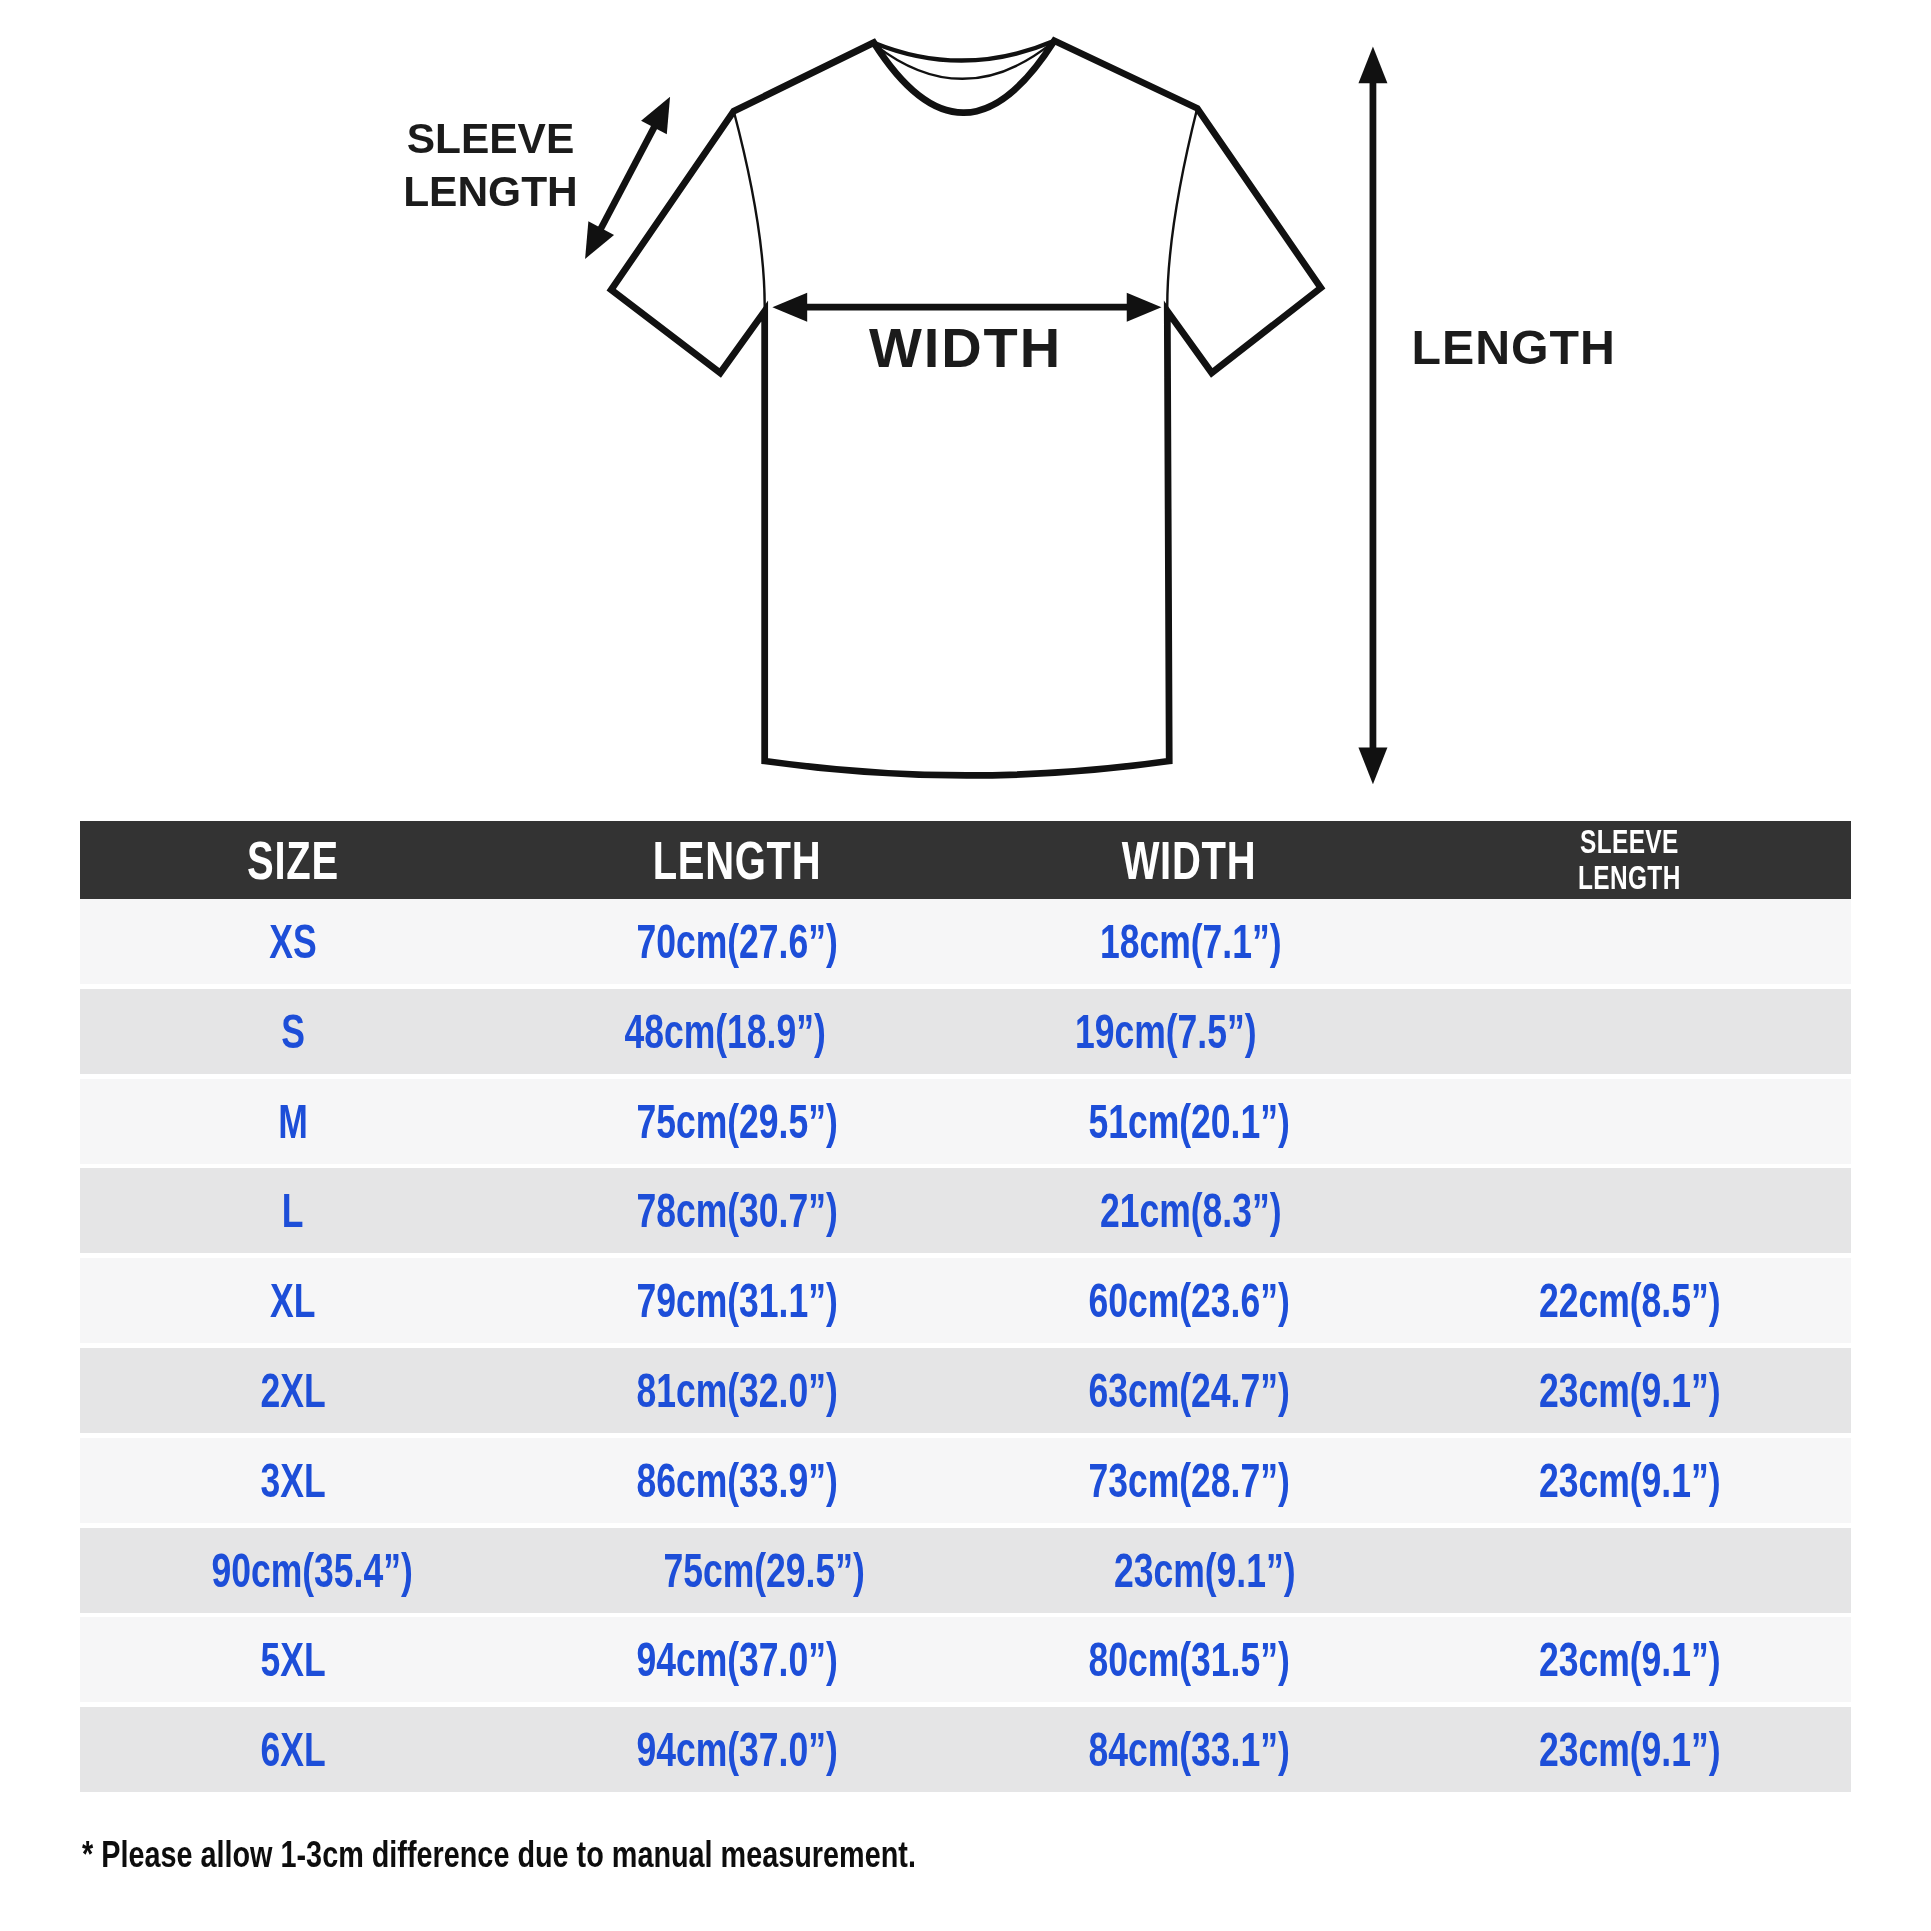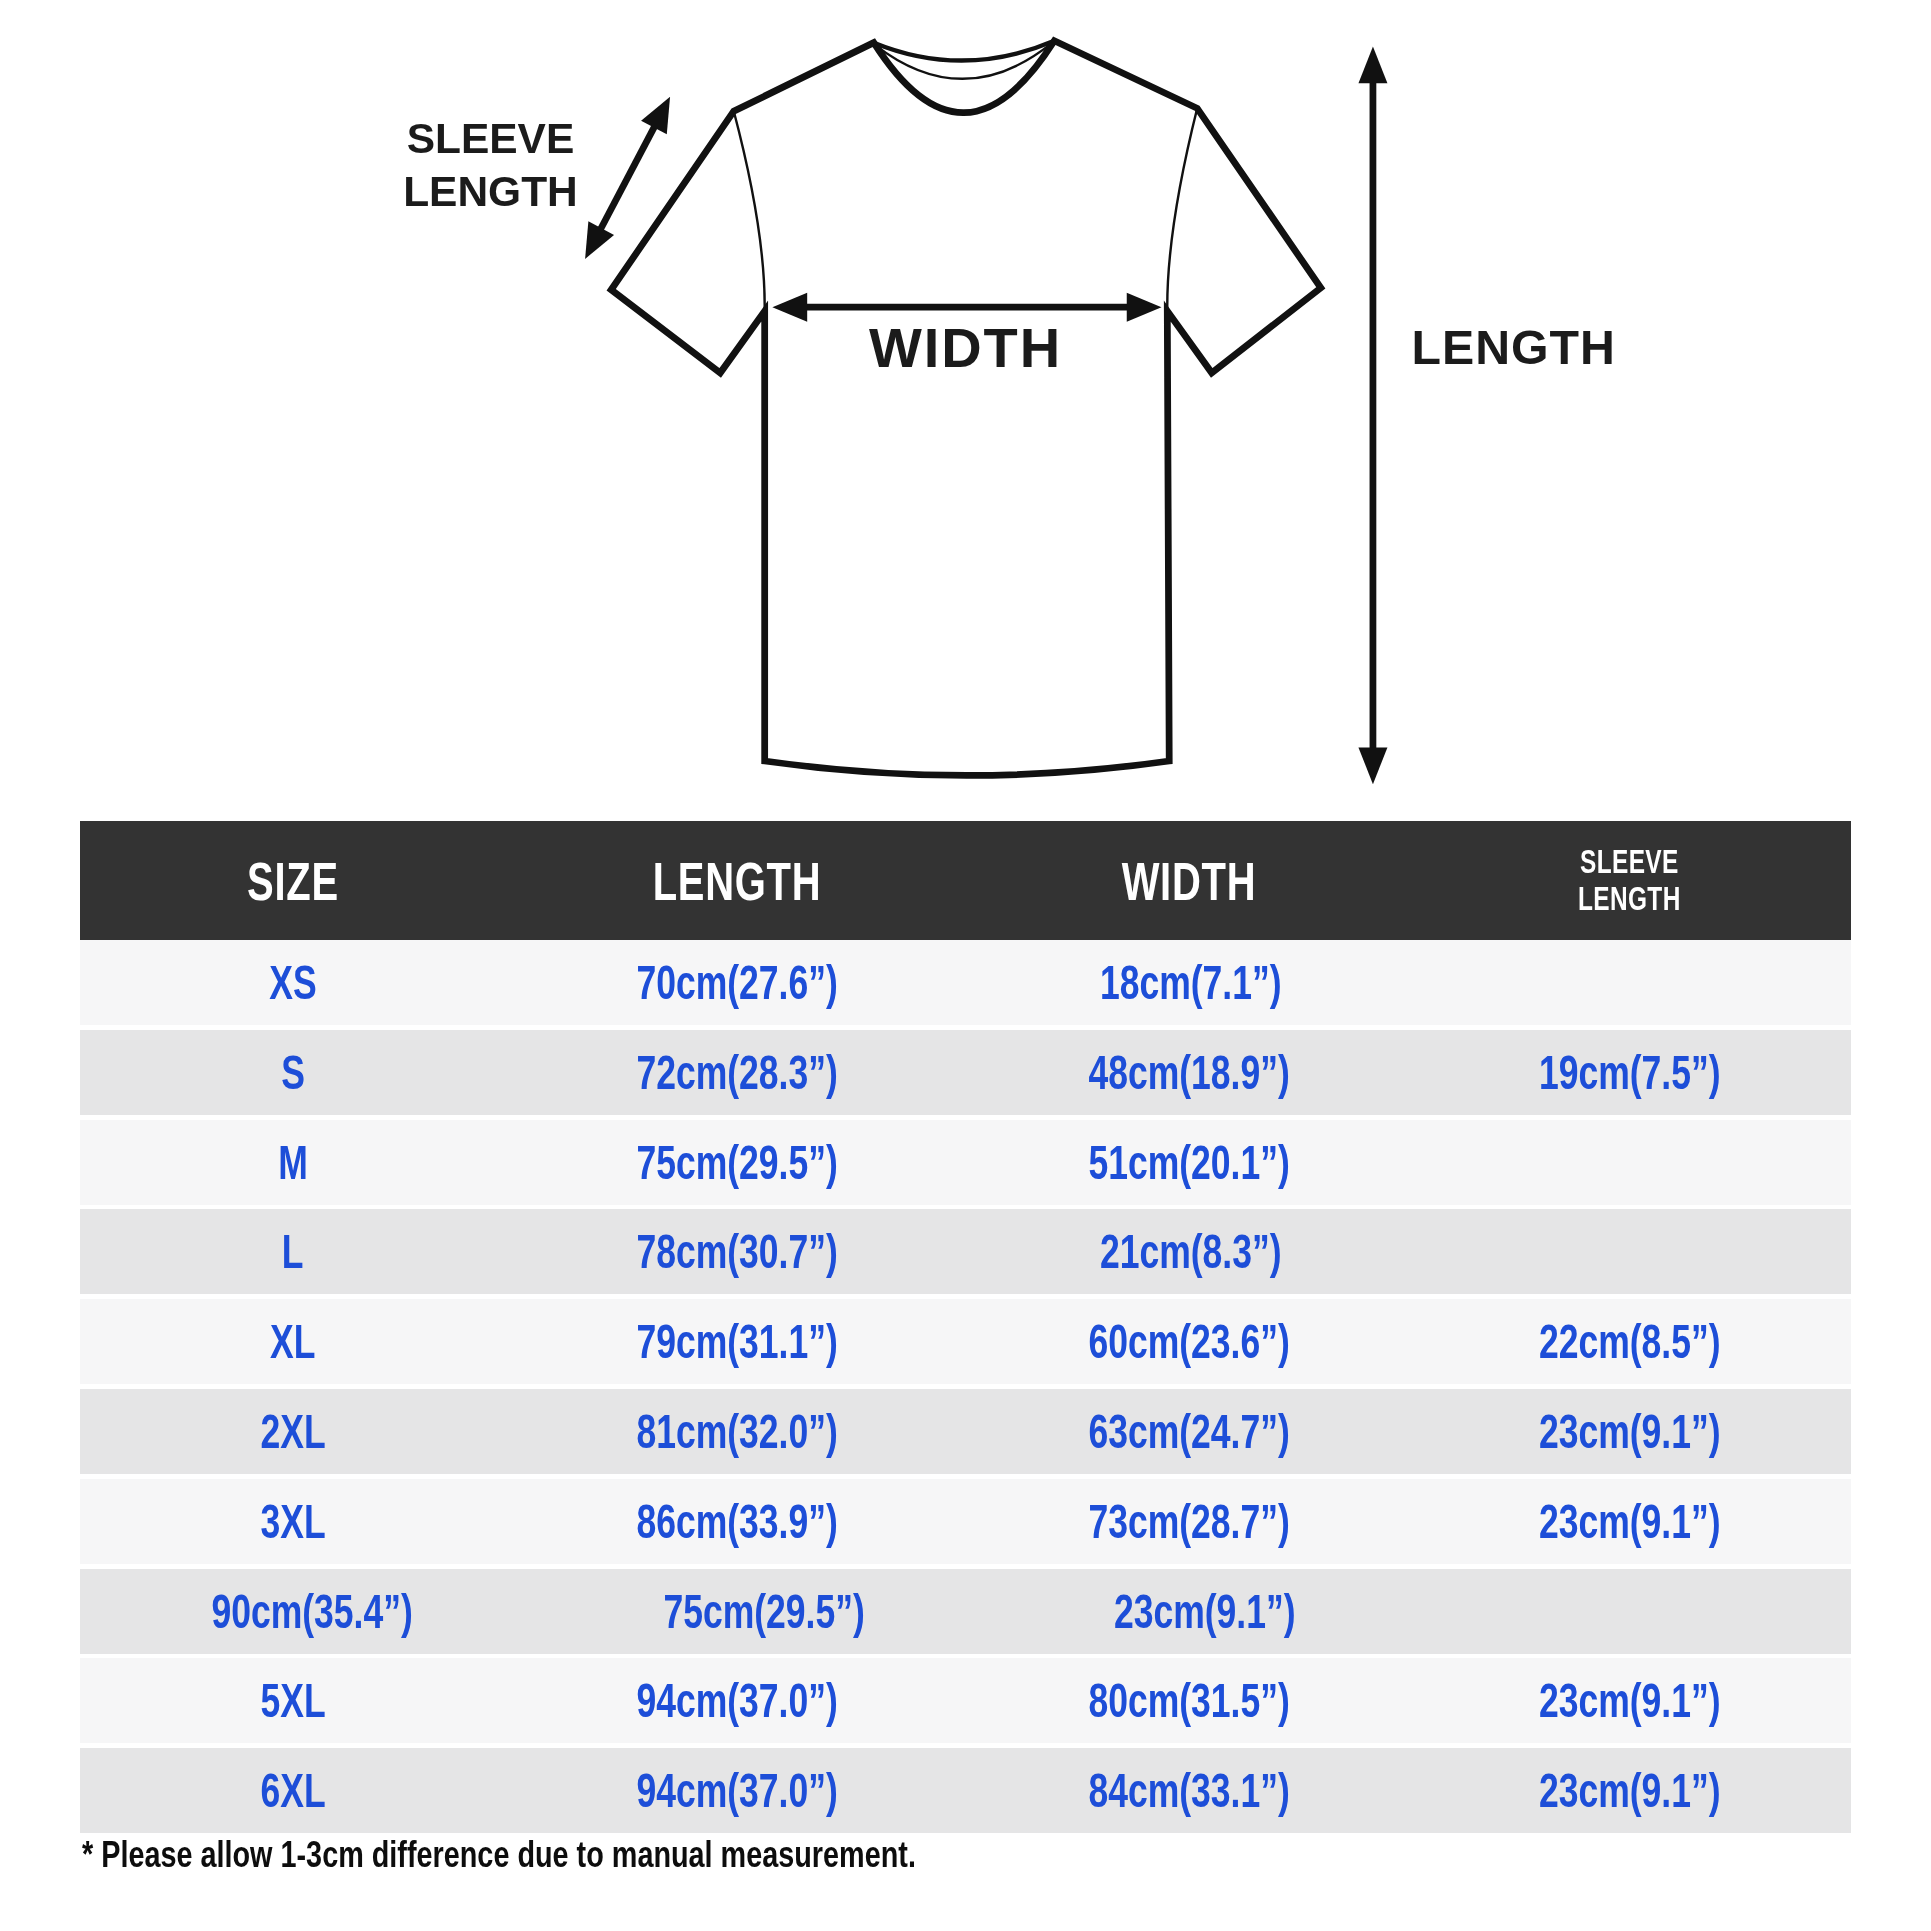--- a/index.html
+++ b/index.html
@@ -8,21 +8,21 @@
     font-family:"Liberation Sans", sans-serif;
     -webkit-font-smoothing:antialiased;
   }
   
   .diagram{position:absolute;left:0;top:0;width:1931px;height:821px;}
   .diagram svg{display:block;}
   .svg-label{font-family:"Liberation Sans",sans-serif;font-weight:700;fill:#1b1b1b;}
 
   
   .size-table{position:absolute;left:80px;top:821px;width:1771px;}
-  .thead{height:119px;display:flex;background:#333333;color:#ffffff;}
+  .thead{height:78px;display:flex;background:#333333;color:#ffffff;}
   .hcell,.cell{display:flex;align-items:center;justify-content:center;overflow:hidden;}
   .c1{width:24%;} .c2{width:26.2%;} .c3{width:24.8%;} .c4{width:25%;}
   .cond{display:inline-block;transform:scaleX(0.74);transform-origin:50% 50%;white-space:nowrap;}
   .hcell .cond{font-size:54px;font-weight:700;letter-spacing:1px;}
   .hcell.small .cond{font-size:33px;line-height:1.1;text-align:center;letter-spacing:0.5px;}
   .trow{height:85px;display:flex;color:#1d4ed8;}
   .trow + .trow{margin-top:4.8px;}
   .trow.light{background:#f6f6f7;}
   .trow.dark{background:#e5e5e6;}
   .cell .cond{font-size:48px;font-weight:700;}
@@ -99,23 +99,20 @@
         <span class="cond">70cm(27.6”)</span>
       </div>
     <div class="cell c4">
         <span class="cond">18cm(7.1”)</span>
       </div>
   </div>
   <div class="trow dark">
     <div class="cell c1">
         <span class="cond">S</span>
       </div>
-    <div class="cell c2">
-        <span class="cond">72cm(28.3”)</span>
-      </div>
     <div class="cell c3">
         <span class="cond">48cm(18.9”)</span>
       </div>
     <div class="cell c4">
         <span class="cond">19cm(7.5”)</span>
       </div>
   </div>
   <div class="trow light">
     <div class="cell c1">
         <span class="cond">M</span>

